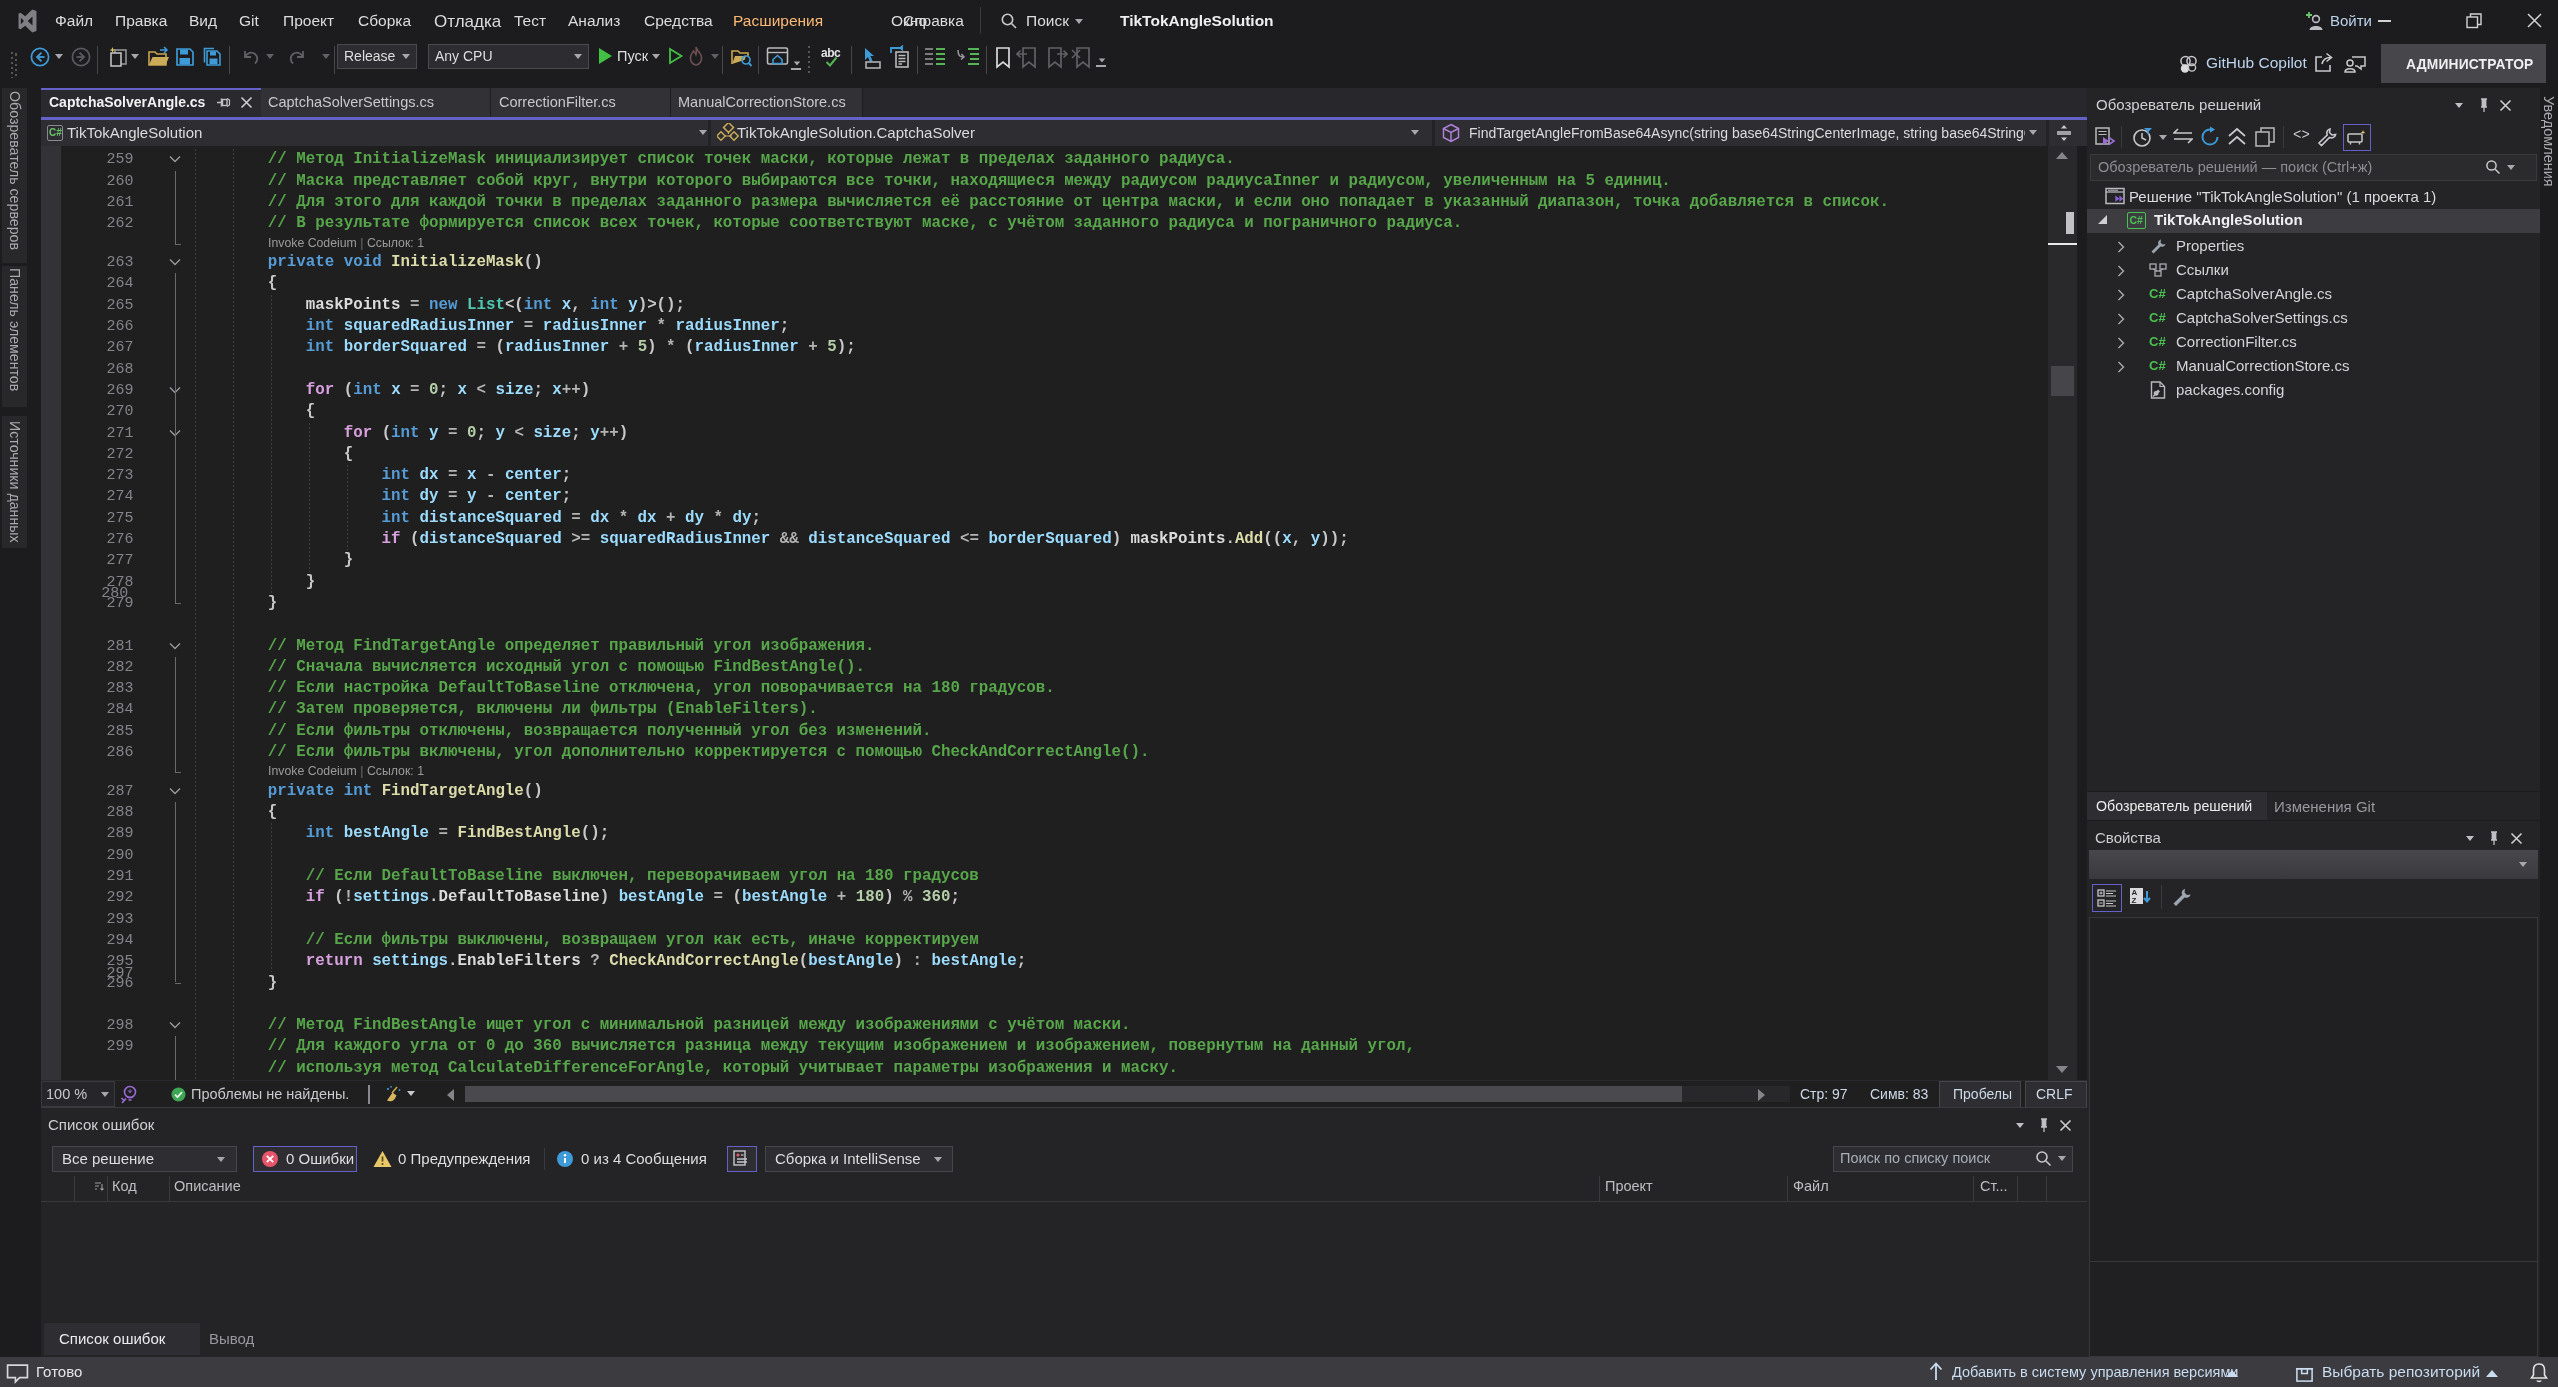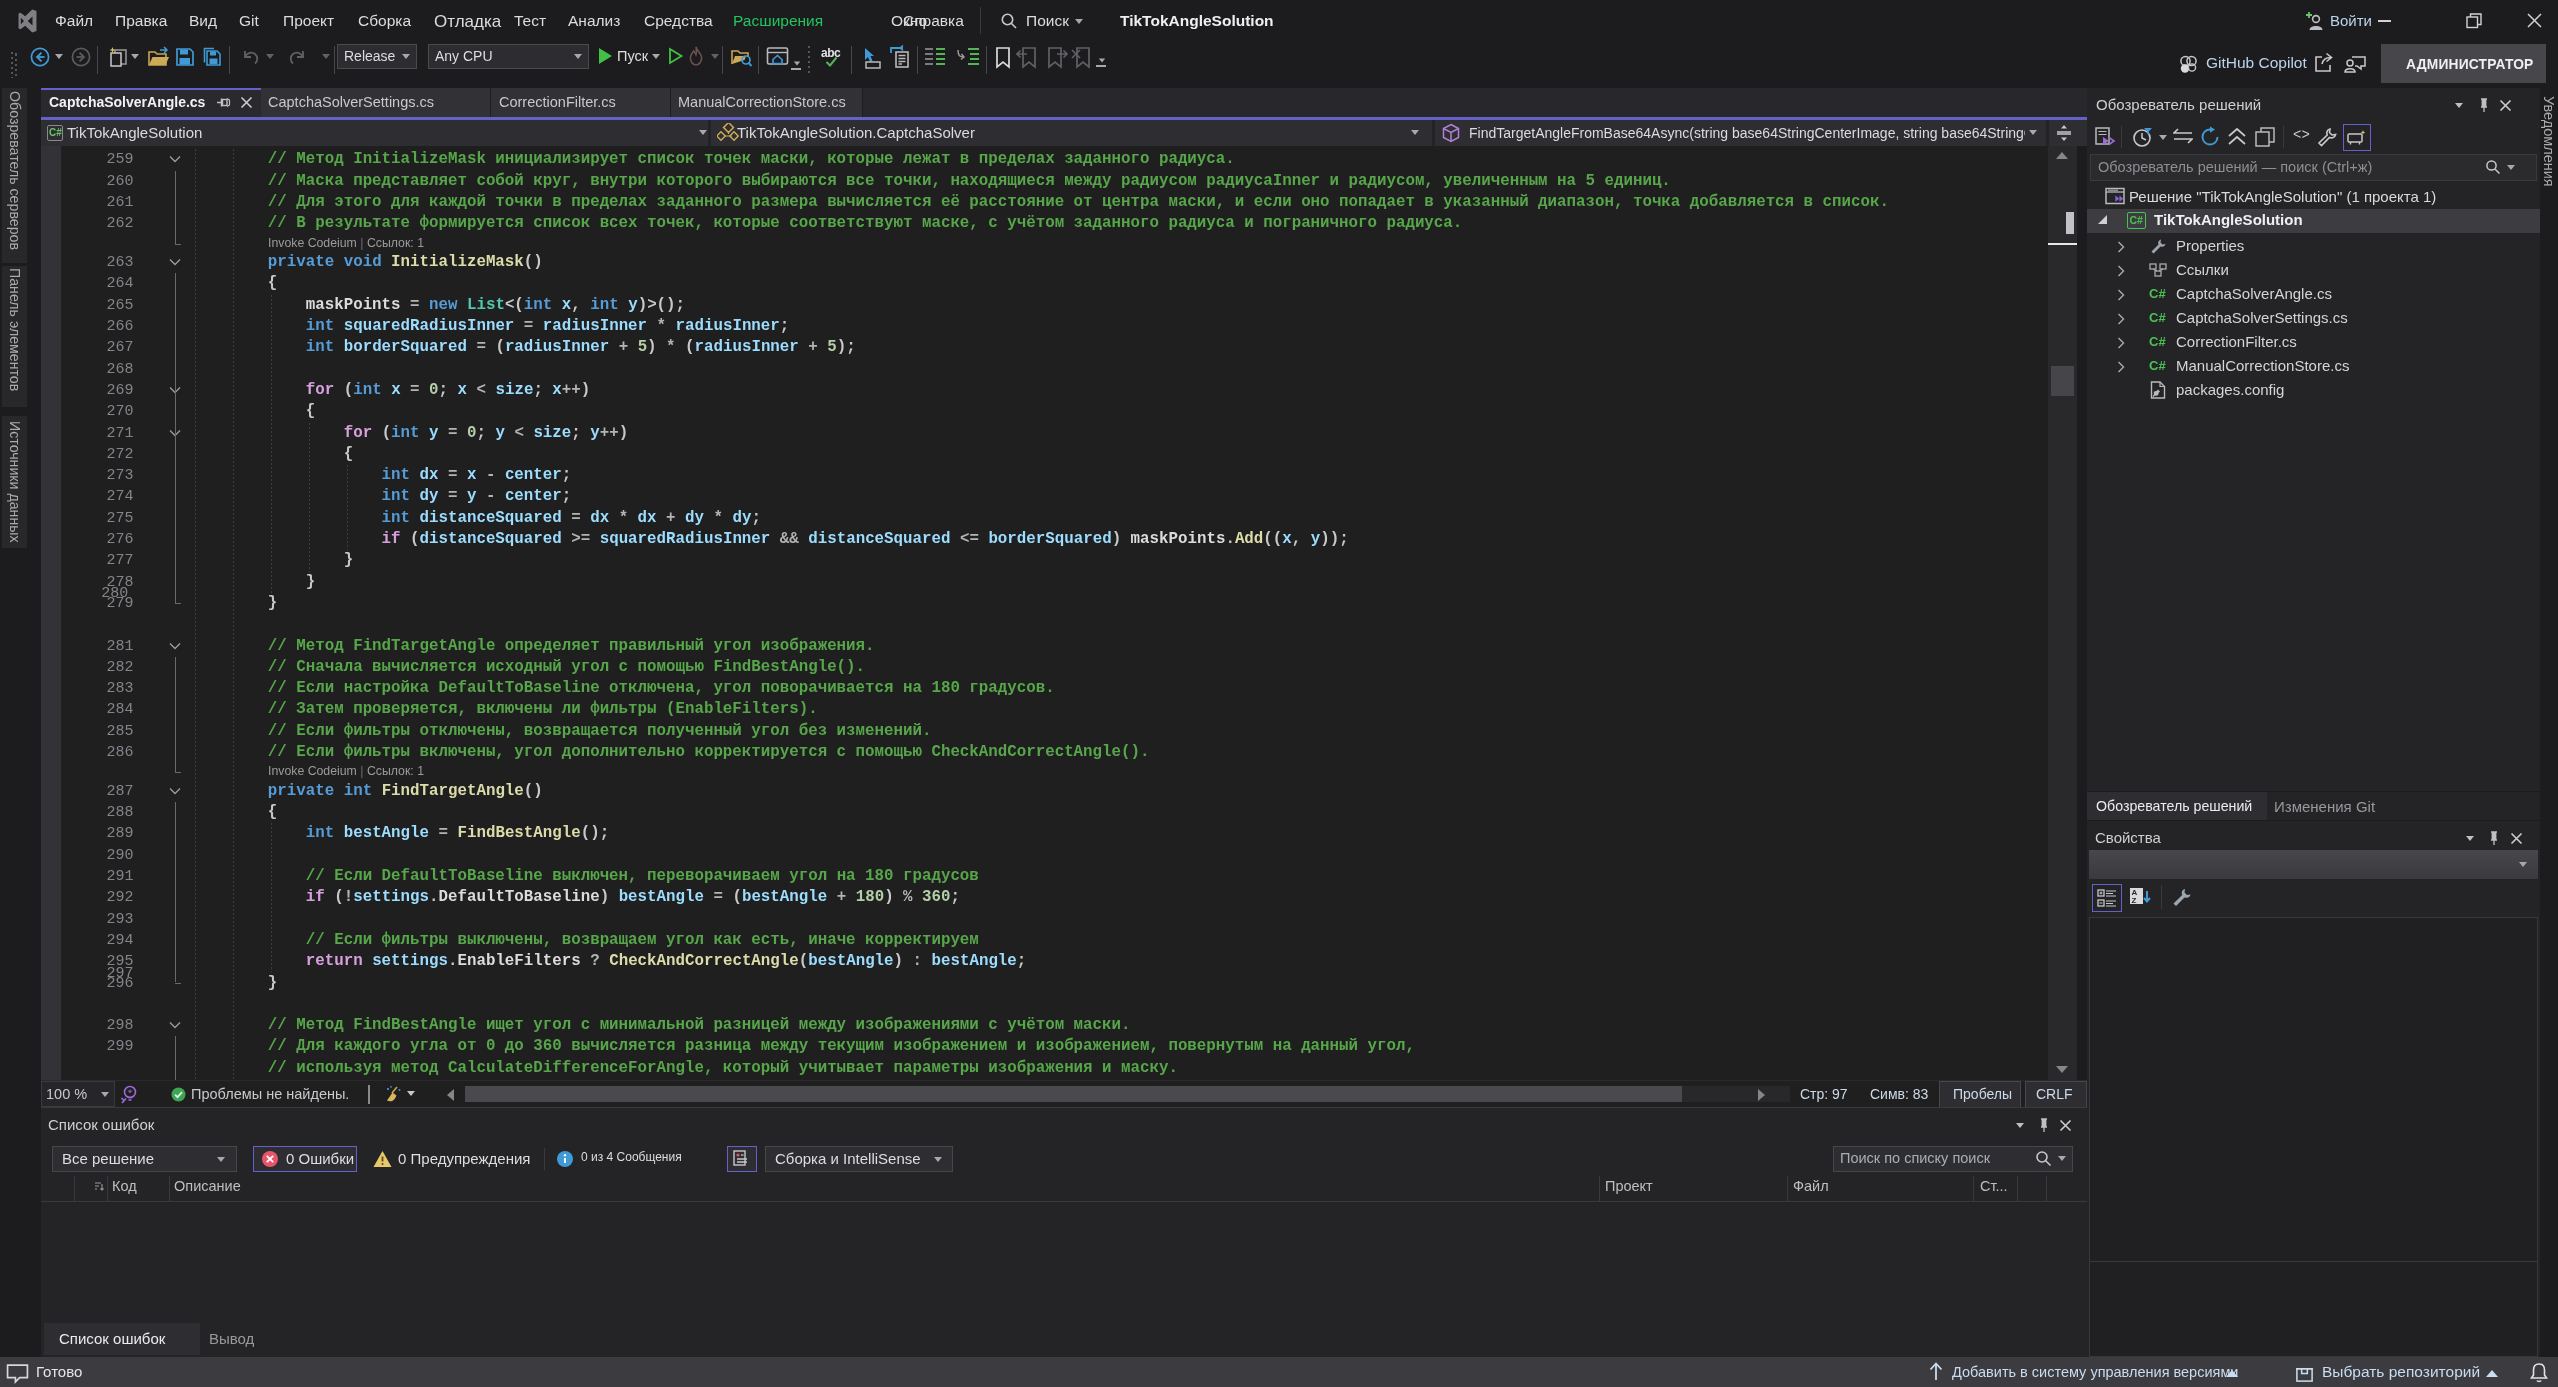--- a/index.html
+++ b/index.html
@@ -34,21 +34,21 @@
 <div class="abs" style="left:55px;top:12px;font-size:15.5px;color:#DCDCDE;">Файл</div>
 <div class="abs" style="left:115px;top:12px;font-size:15.5px;color:#DCDCDE;">Правка</div>
 <div class="abs" style="left:189px;top:12px;font-size:15.5px;color:#DCDCDE;">Вид</div>
 <div class="abs" style="left:239px;top:12px;font-size:15.5px;color:#DCDCDE;">Git</div>
 <div class="abs" style="left:283px;top:12px;font-size:15.5px;color:#DCDCDE;">Проект</div>
 <div class="abs" style="left:358px;top:12px;font-size:15.5px;color:#DCDCDE;">Сборка</div>
 <div class="abs" style="left:434px;top:12px;font-size:17px;color:#DCDCDE;">Отладка</div>
 <div class="abs" style="left:514px;top:12px;font-size:15.5px;color:#DCDCDE;">Тест</div>
 <div class="abs" style="left:568px;top:12px;font-size:15.5px;color:#DCDCDE;">Анализ</div>
 <div class="abs" style="left:644px;top:12px;font-size:15.5px;color:#DCDCDE;">Средства</div>
-<div class="abs" style="left:733px;top:12px;font-size:15.5px;color:#22c55e;">Расширения</div>
+<div class="abs" style="left:733px;top:12px;font-size:15.5px;color:#fdba74;">Расширения</div>
 <div class="abs" style="left:843px;top:12px;font-size:15.5px;color:#DCDCDE;margin-left:48px;">Окно</div>
 <div class="abs" style="left:903px;top:12px;font-size:15.5px;color:#DCDCDE;">Справка</div>
 <div class="sep" style="left:980px;top:7px;height:27px;background:#3A3A3E;"></div>
 <svg class="abs" style="left:1000px;top:12px;" width="18" height="18" viewBox="0 0 18 18">
       <circle cx="7.5" cy="7.5" r="5.2" fill="none" stroke="#C8C8CC" stroke-width="1.6"></circle>
       <line x1="11.5" y1="11.5" x2="16" y2="16" stroke="#C8C8CC" stroke-width="1.6"></line>
     </svg>
 <div class="abs" style="left:1026px;top:12px;font-size:15.5px;color:#DCDCDE;">Поиск</div>
 <div class="caret2" style="left:1075px;top:19px;"></div>
 <div class="abs" style="left:1120px;top:12px;font-size:15.5px;font-weight:bold;color:#EFEFF1;">TikTokAngleSolution</div>
@@ -452,21 +452,21 @@
       <path d="M9.5 6.5 V11.5" stroke="#5A4A1A" stroke-width="1.8"></path>
       <circle cx="9.5" cy="14" r="1.1" fill="#5A4A1A"></circle>
     </svg>
 <div class="abs" style="left:357px;top:42px;font-size:15px;color:#DEDEE0;">0 Предупреждения</div>
 <div class="sep" style="left:503px;top:40px;height:22px;background:#3A3A3E;"></div>
 <svg class="abs" style="left:515px;top:42px;" width="18" height="18" viewBox="0 0 18 18">
       <circle cx="9" cy="9" r="8" fill="#3E9BD8"></circle>
       <path d="M9 8 V13" stroke="#FFF" stroke-width="2"></path>
       <circle cx="9" cy="5.2" r="1.2" fill="#FFF"></circle>
     </svg>
-<div class="abs" style="left:540px;top:42px;font-size:12px;color:#DEDEE0;">0 из 4 Сообщения</div>
+<div class="abs" style="left:540px;top:42px;font-size:15px;color:#DEDEE0;">0 из 4 Сообщения</div>
 <div class="abs" style="left:686px;top:38px;width:30px;height:26px;background:#2E2E32;border:1px solid #6462C8;"></div>
 <svg class="abs" style="left:692px;top:42px;" width="18" height="18" viewBox="0 0 18 18">
       <rect x="1" y="1" width="11" height="14" fill="none" stroke="#C8C8CC" stroke-width="1.4"></rect>
       <circle cx="5" cy="5" r="1.6" fill="#E8556A"></circle>
       <path d="M8 5 H10.5" stroke="#C8C8CC" stroke-width="1.3"></path>
       <path d="M4 9 H14 M4 12 H14" stroke="#C8C8CC" stroke-width="1.3"></path>
     </svg>
 <div class="abs" style="left:724px;top:38px;width:188px;height:26px;background:#2E2E32;border:1px solid #46464B;"></div>
 <div class="abs" style="left:734px;top:42px;font-size:15px;color:#DEDEE0;">Сборка и IntelliSense</div>
 <div class="caret2" style="left:893px;top:49px;"></div>

